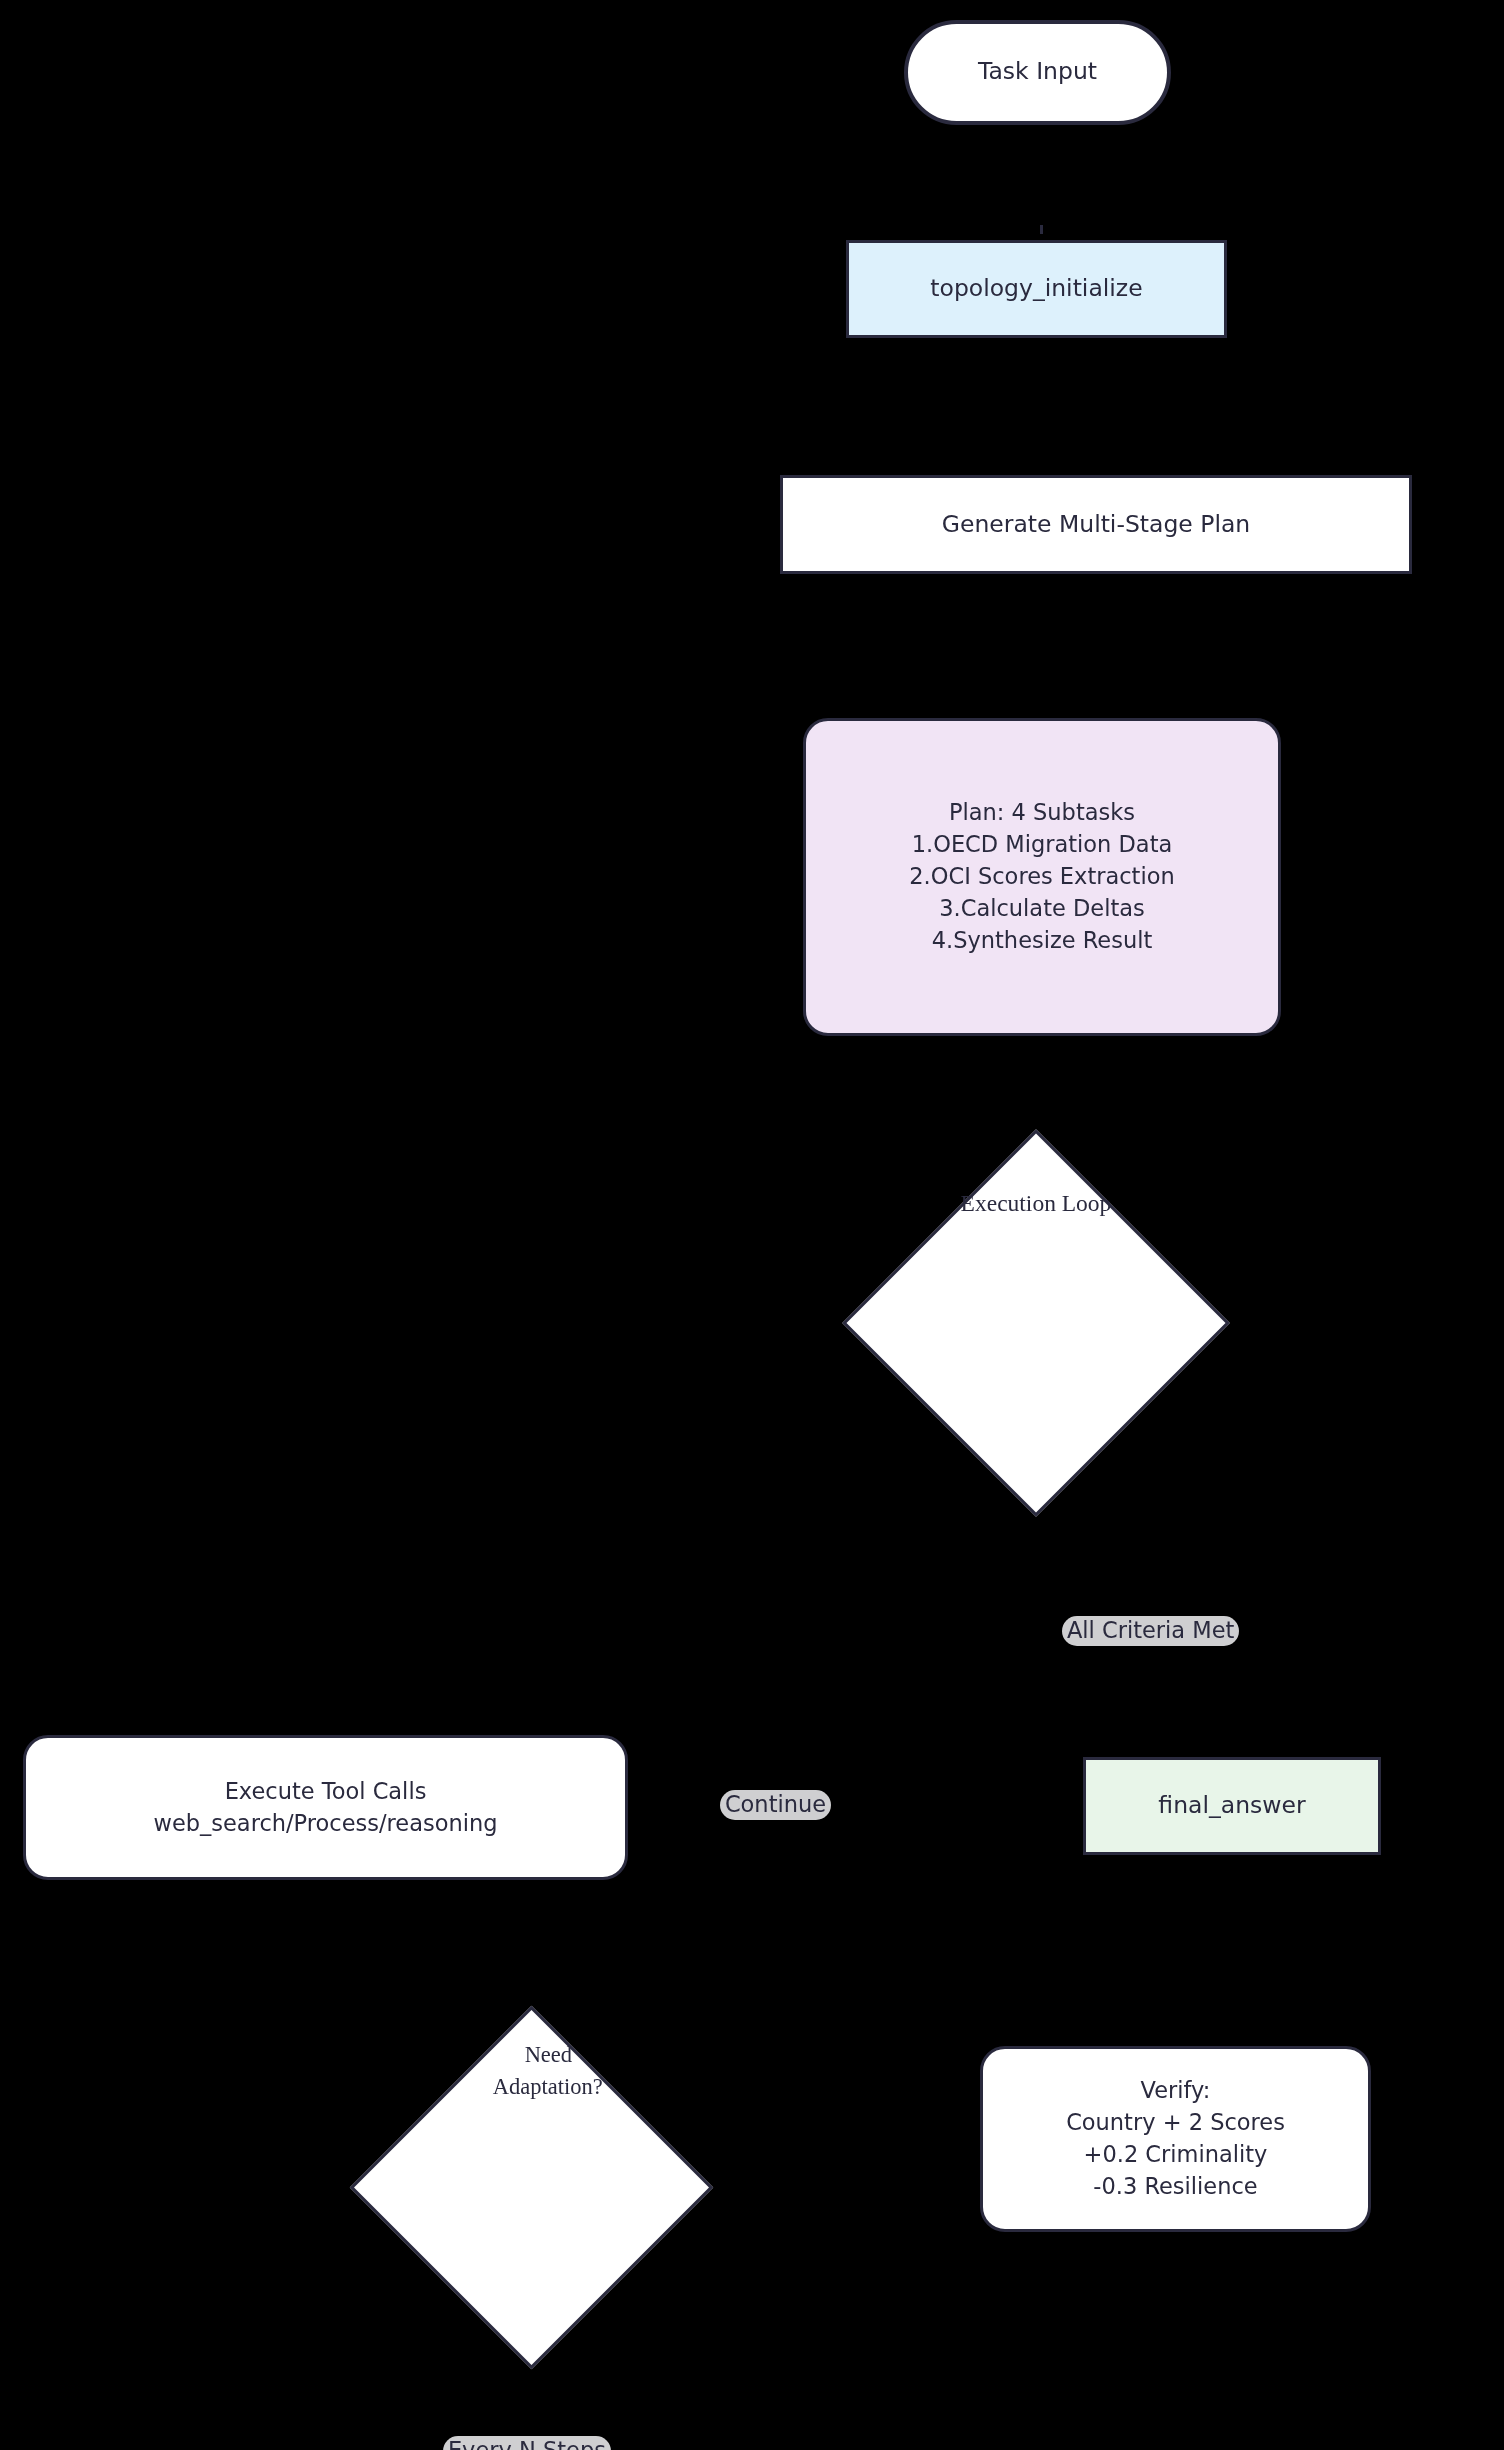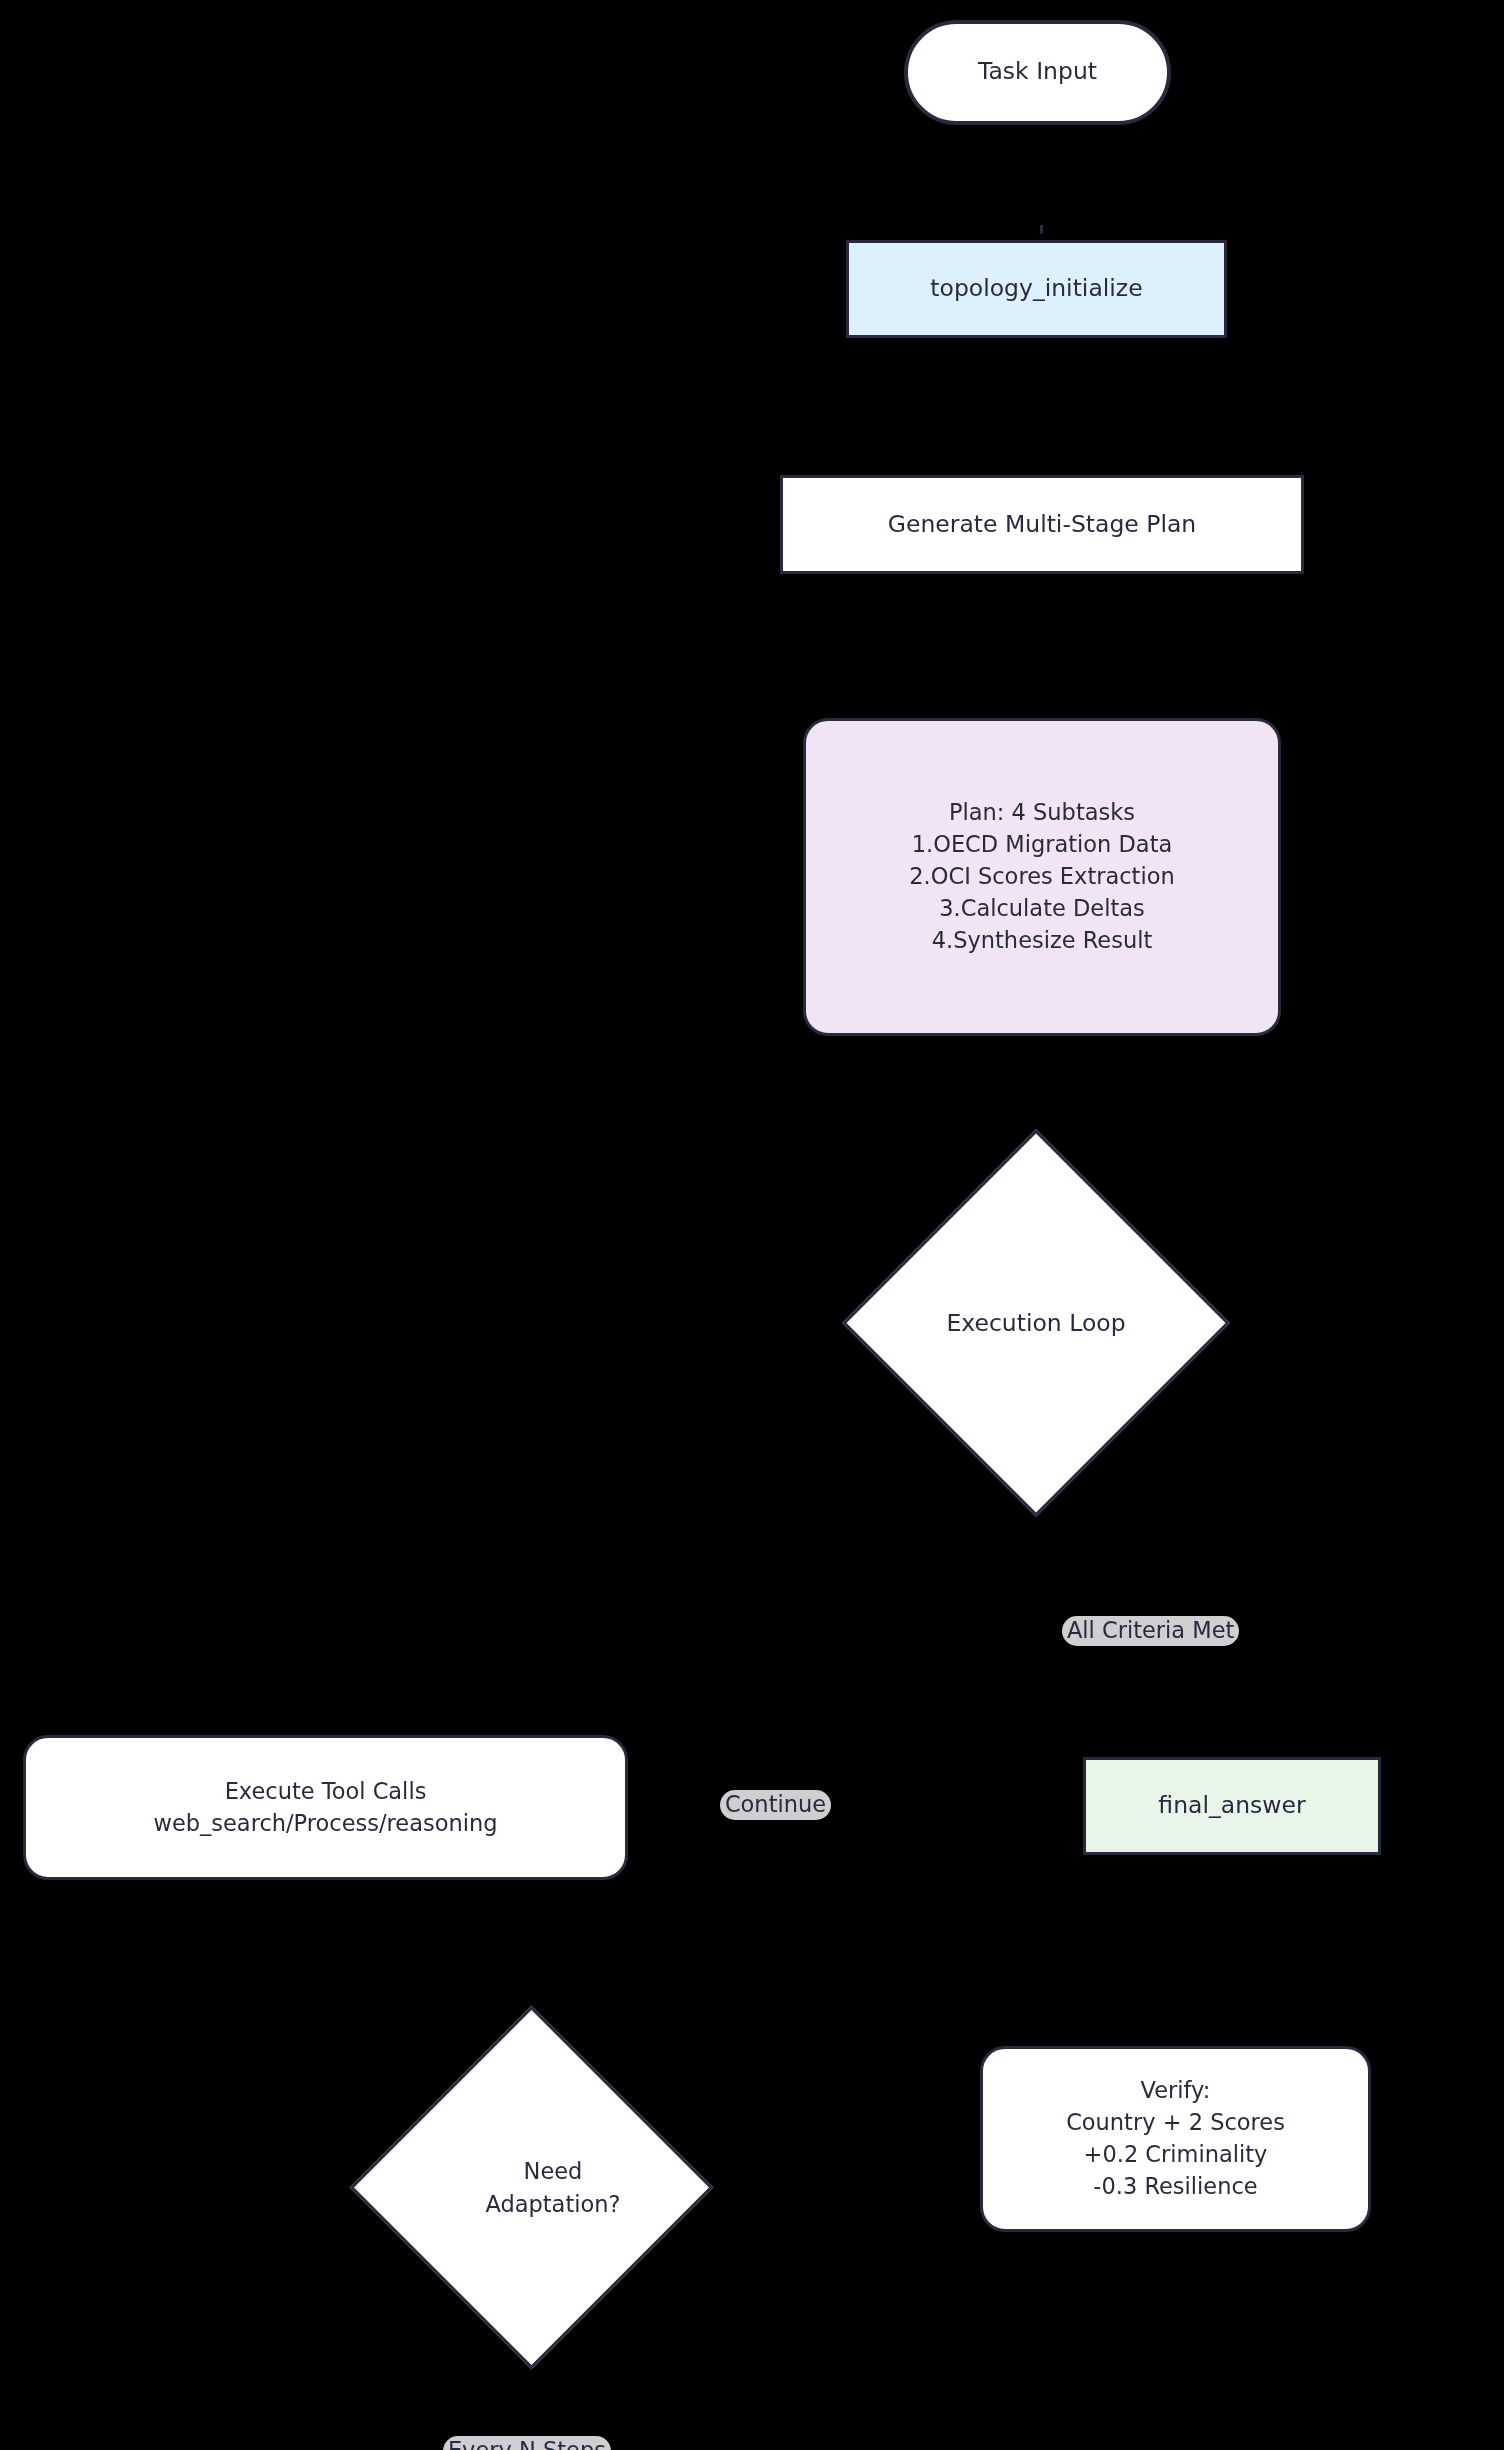--- a/index.html
+++ b/index.html
@@ -29,21 +29,21 @@
 
   
   .fill-white{background:#ffffff;}
   .fill-blue{background:#ddf1fc;}
   .fill-pink{background:#f1e4f5;}
   .fill-green{background:#e8f5e9;}
 
   
   .diamond{
     position:absolute;
-    display:flex;align-items:center;justify-content:center;
+    display:flex;justify-content:center;font-family:Liberation Serif, serif;
   }
   .diamond .dshape{
     position:absolute;inset:0;
     background:#ffffff;
     border:3.4px solid #2a2a3e;
     box-sizing:border-box;
     transform:rotate(45deg);
   }
   .diamond .dlabel{
     position:relative;z-index:2;
@@ -80,21 +80,21 @@
   <div class="edge-stub" style="left:1040px;top:225px;height:8.8px;"></div>
 
   <div class="node stadium fill-white fs-48" style="left:904px;top:19.6px;width:267px;height:105px;">
     <span class="ln">Task Input</span>
   </div>
 
   <div class="node rect fill-blue fs-48" style="left:846px;top:240px;width:381px;height:98px;">
     <span class="ln">topology_initialize</span>
   </div>
 
-  <div class="node rect fill-white fs-48" style="left:780px;top:475px;width:524px;height:99px;">
+  <div class="node rect fill-white fs-48" style="left:780px;top:475px;width:632px;height:99px;">
     <span class="ln">Generate Multi-Stage Plan</span>
   </div>
 
   <div class="node rect fill-pink fs-46" style="left:803px;top:718px;width:478px;height:318px;">
     <span class="ln">Plan: 4 Subtasks</span>
     <span class="ln">1.OECD Migration Data</span>
     <span class="ln">2.OCI Scores Extraction</span>
     <span class="ln">3.Calculate Deltas</span>
     <span class="ln">4.Synthesize Result</span>
   </div>

